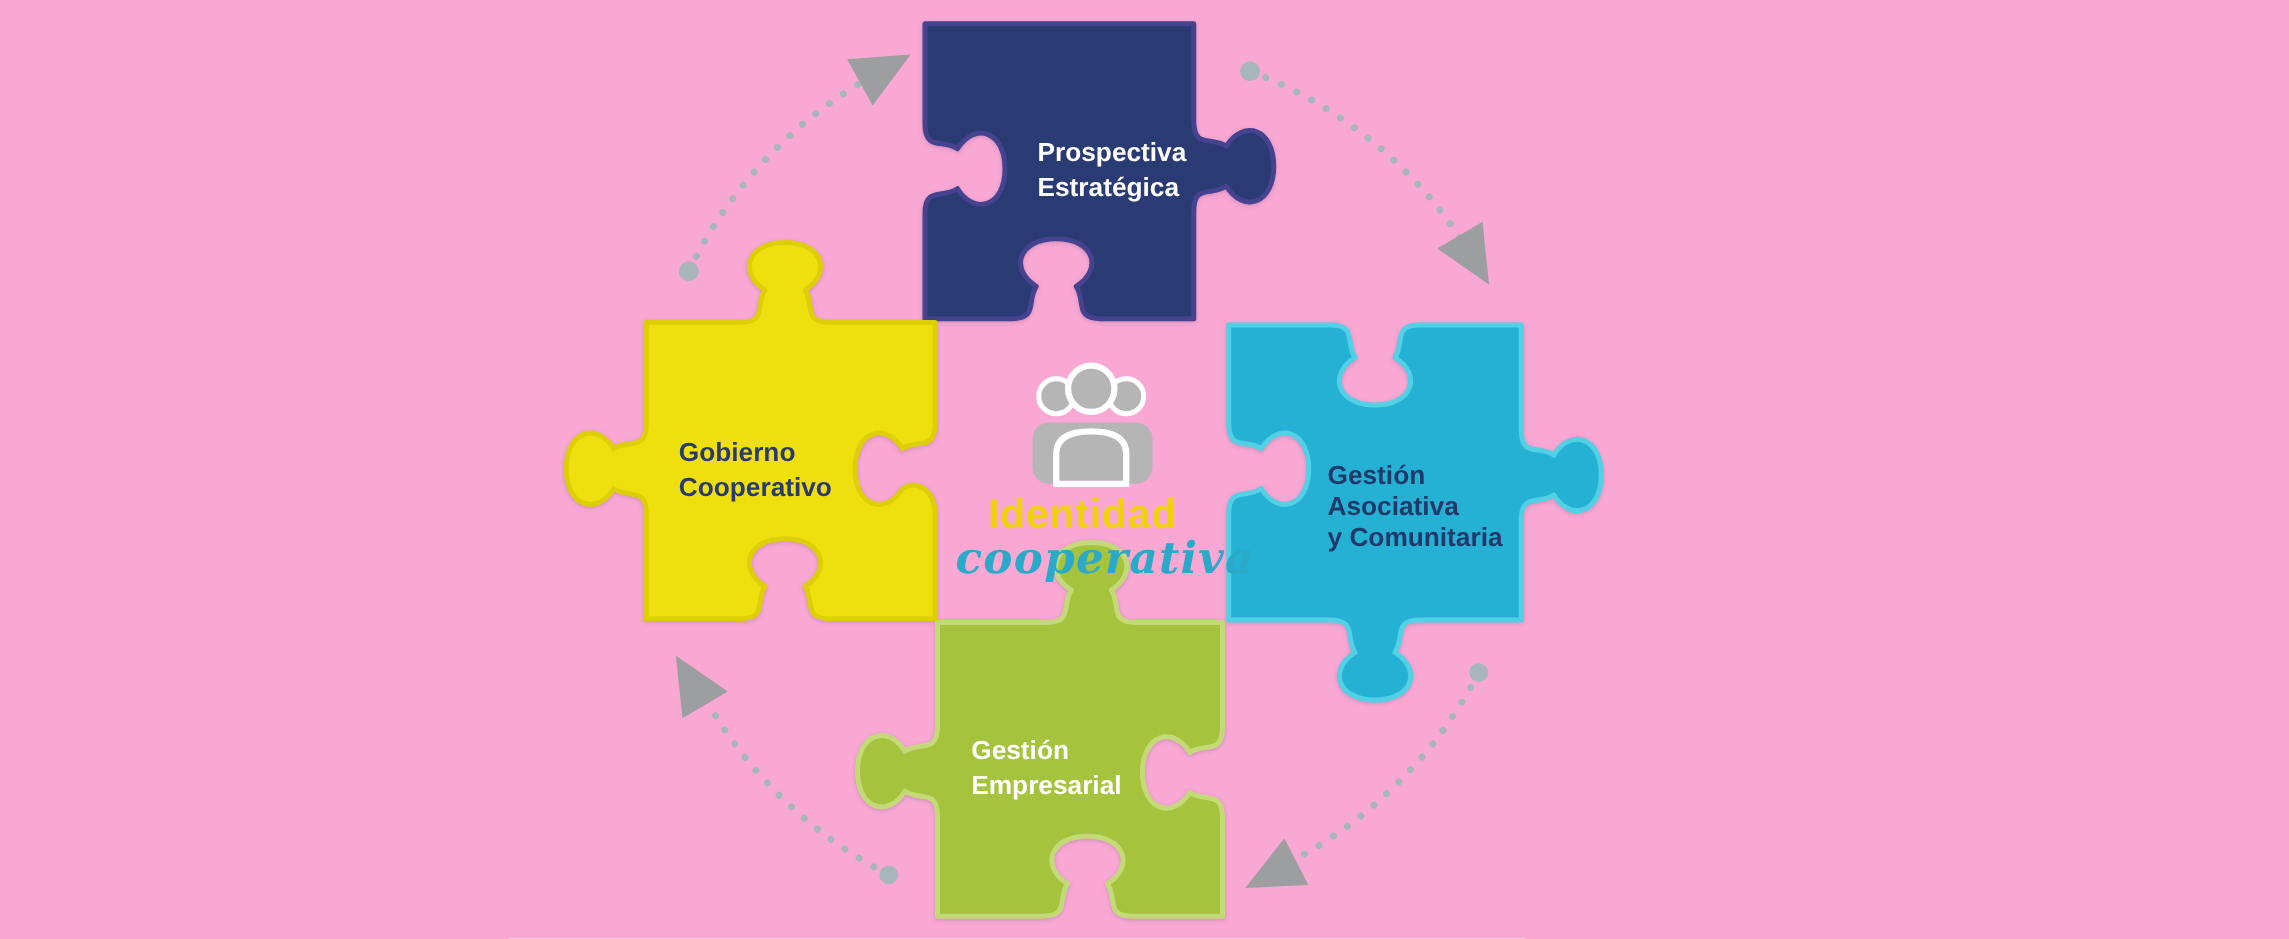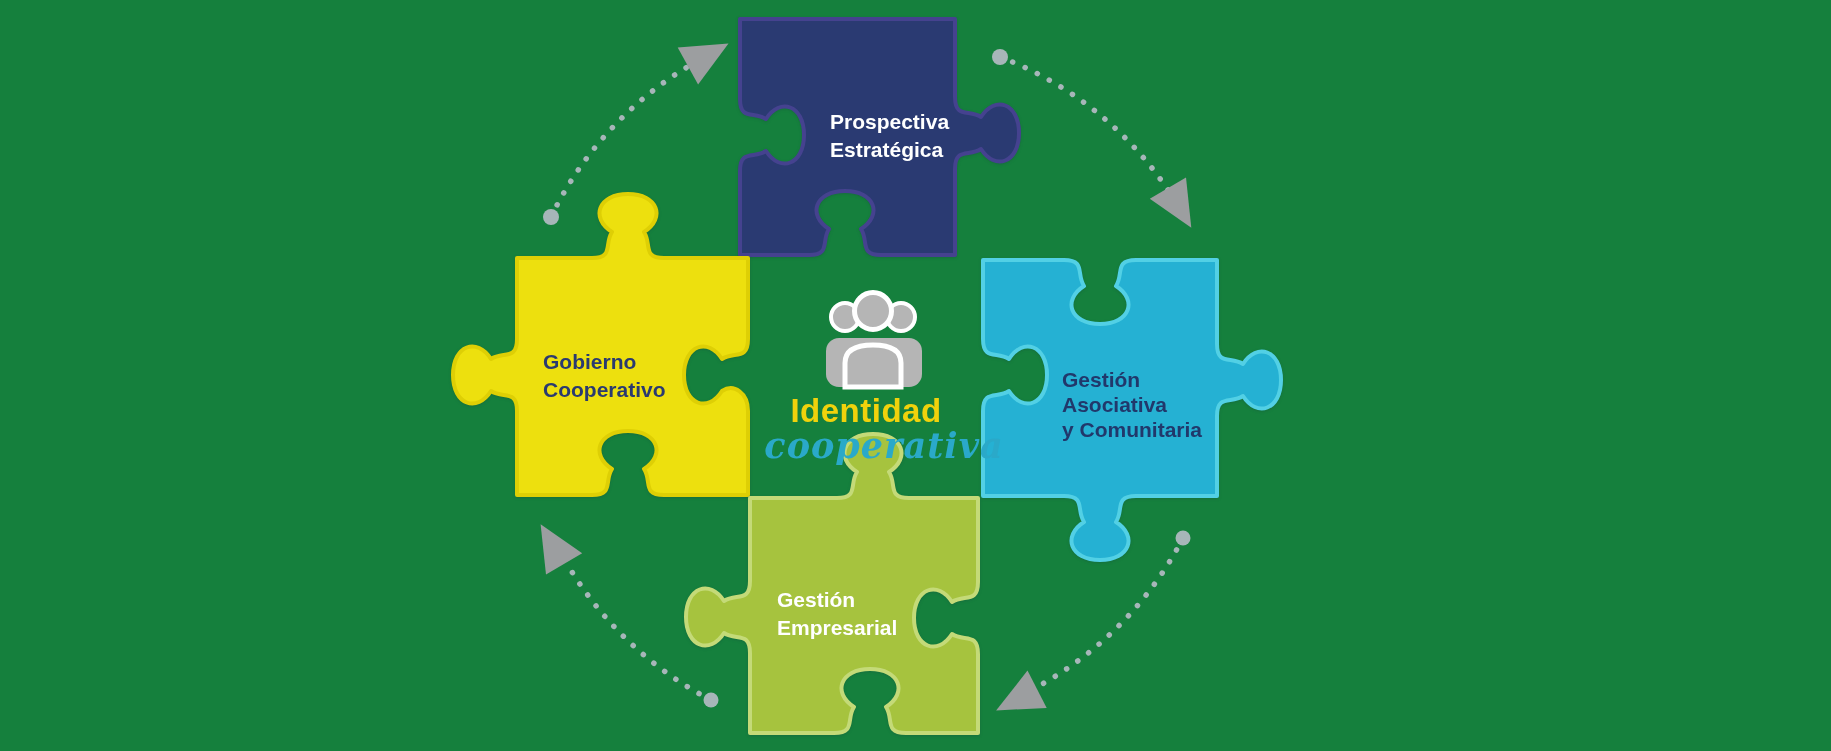--- a/index.html
+++ b/index.html
@@ -1,20 +1,20 @@
 <!DOCTYPE html>
 <html><head>
 <meta charset="utf-8">
 <style>
   html, body { margin: 0; padding: 0; background: #ffffff; }
   .stage {
     position: relative;
     width: 1831px;
     height: 751px;
-    background: #15803d;
+    background: #f9a8d4;
     overflow: hidden;
     font-family: "Liberation Sans", sans-serif;
   }
   svg { display: block; }
   .piece-path {
     stroke-width: 4;
     stroke-linejoin: round;
     filter: drop-shadow(0 1.5px 1.5px rgba(30,30,60,0.18));
   }
   .label {

